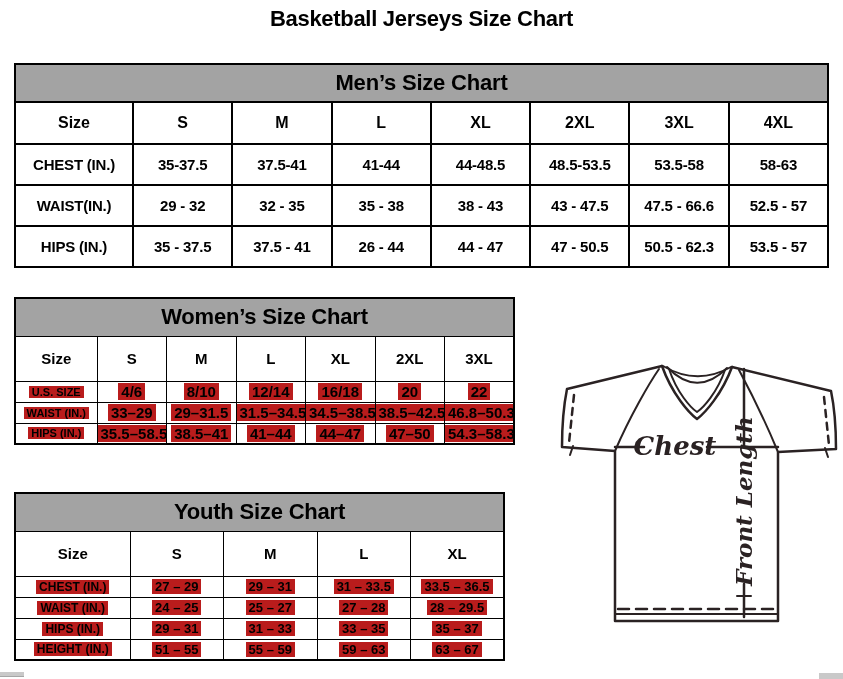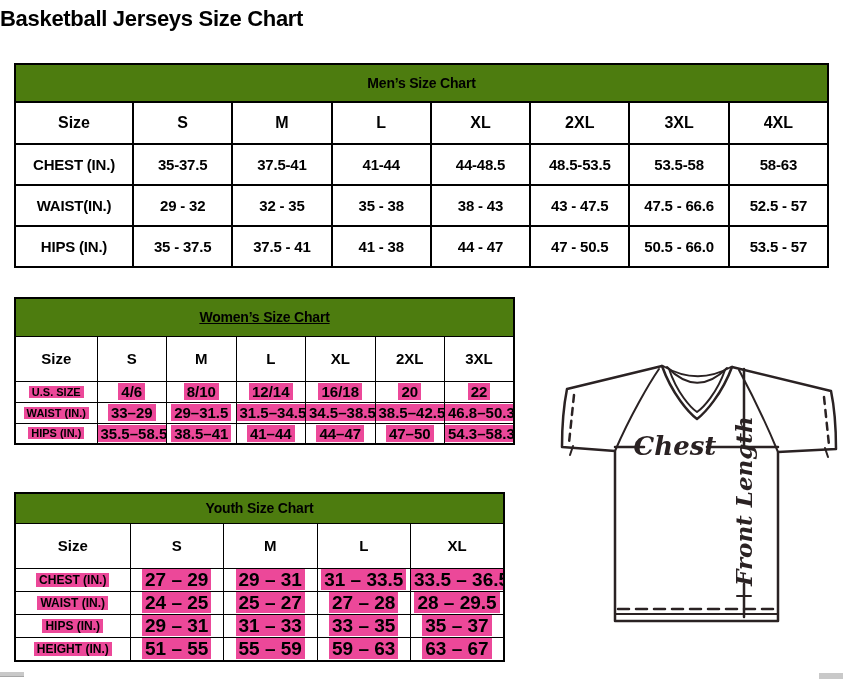--- a/index.html
+++ b/index.html
@@ -5,68 +5,68 @@
   html,body{margin:0;padding:0;}
   body{
     width:843px;height:679px;position:relative;overflow:hidden;
     background:#ffffff;
     font-family:"Liberation Sans", sans-serif;
     color:#000;
   }
   
   .page-title{
     position:absolute;top:6px;left:0;width:100%;
-    font-size:22px;font-weight:700;
+    text-align:center;font-size:22px;font-weight:700;
     letter-spacing:-0.3px;
   }
   
   table{
     position:absolute;border-collapse:collapse;table-layout:fixed;
     background:#fff;
   }
   th,td{
     text-align:center;vertical-align:middle;font-weight:700;
     padding:0;overflow:hidden;white-space:nowrap;
   }
   .title-row th{
-    background:#4d7c0f;font-size:14px;letter-spacing:-0.2px;
+    background:#a3a3a3;font-size:22px;letter-spacing:-0.2px;
   }
   
   .men{left:14px;top:63px;width:815px;}
   .men th,.men td{border:2px solid #000;}
   .men .title-row{height:38px;}
   .men .head-row{height:42px;}
   .men tbody tr{height:41px;}
   .men .head-row th{font-size:16px;}
   .men tbody th,.men tbody td{font-size:15px;letter-spacing:-0.2px;}
   .men col.c0{width:118px;}
   
   .women{left:14px;top:297px;width:501px;}
   .women th,.women td{border:1px solid #000;}
   .women{border:2px solid #000;}
-  .women .title-row{height:38px;text-decoration:underline;}
+  .women .title-row{height:38px;}
   .women .head-row{height:45px;}
   .women tbody tr{height:21px;}
   .women .head-row th{font-size:15px;}
   .women tbody th{font-size:11px;}
   .women tbody td{font-size:15px;}
   .women col.c0{width:82px;}
   
   .youth{left:14px;top:492px;width:491px;}
   .youth th,.youth td{border:1px solid #000;}
   .youth{border:2px solid #000;}
-  .youth .title-row{height:30px;}
+  .youth .title-row{height:38px;}
   .youth .head-row{height:45px;}
   .youth tbody tr{height:21px;}
   .youth .head-row th{font-size:15px;}
   .youth tbody th{font-size:12px;}
-  .youth tbody td{font-size:19px;margin-top:22px;}
+  .youth tbody td{font-size:13px;margin-top:22px;}
   .youth col.c0{width:115px;}
   
-  .hl-table tbody .v{background:#ec4899;padding:0 3px;}
+  .hl-table tbody .v{background:#b91c1c;padding:0 3px;}
   
   .diagram{position:absolute;left:554px;top:358px;width:290px;height:282px;}
   .diagram text{
     font-family:"DejaVu Serif","Liberation Serif",serif;
     font-weight:700;font-style:italic;fill:#2a2223;
   }
   
   .sb-left{
     position:absolute;left:0;top:672px;width:24px;height:4px;
     background:#c9c9c9;border-bottom:1px solid #a6a6a6;
@@ -125,24 +125,24 @@
         <td><span class="v">35 - 38</span></td>
         <td><span class="v">38 - 43</span></td>
         <td><span class="v">43 - 47.5</span></td>
         <td><span class="v">47.5 - 66.6</span></td>
         <td><span class="v">52.5 - 57</span></td>
       </tr>
       <tr>
         <th><span class="v">HIPS (IN.)</span></th>
         <td><span class="v">35 - 37.5</span></td>
         <td><span class="v">37.5 - 41</span></td>
-        <td><span class="v">41 - 38</span></td>
+        <td><span class="v">26 - 44</span></td>
         <td><span class="v">44 - 47</span></td>
         <td><span class="v">47 - 50.5</span></td>
-        <td><span class="v">50.5 - 66.0</span></td>
+        <td><span class="v">50.5 - 62.3</span></td>
         <td><span class="v">53.5 - 57</span></td>
       </tr>
     </tbody>
   </table>
 
 <table class="women hl-table">
   <colgroup>
       <col class="c0">
       <col>
       <col>

